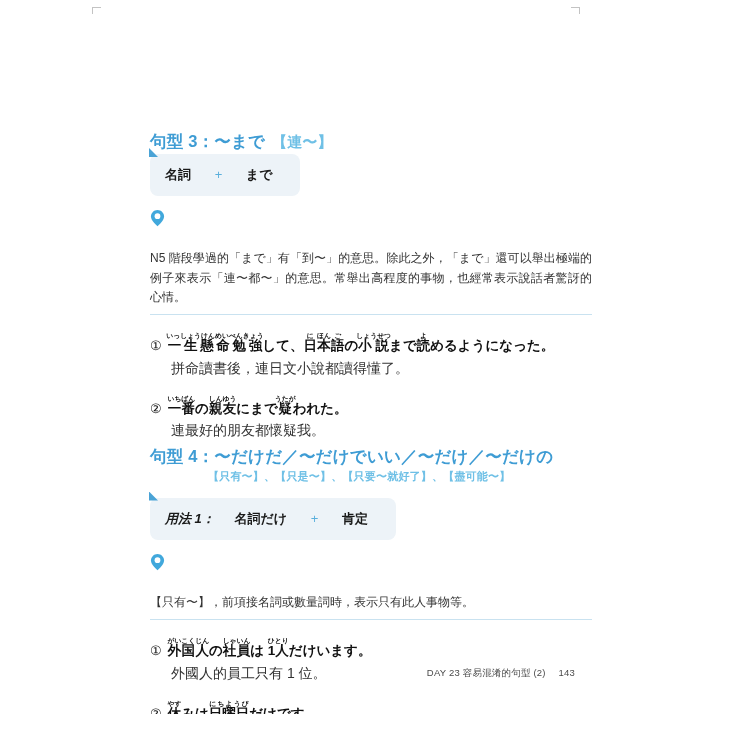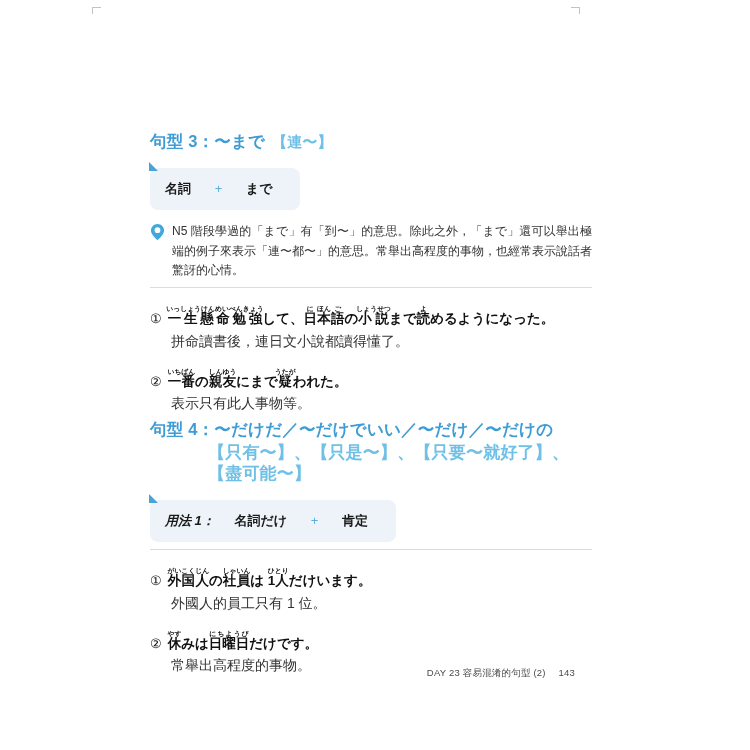--- a/index.html
+++ b/index.html
@@ -16,38 +16,38 @@
   .crop.tl { left:92px;  top:7px;    border-left:1px solid #c3c3c3;  border-top:1px solid #c3c3c3; }
   .crop.tr { left:571px; top:7px;    border-right:1px solid #c3c3c3; border-top:1px solid #c3c3c3; }
   .crop.bl { left:92px;  top:736px;  border-left:1px solid #c3c3c3;  border-bottom:1px solid #c3c3c3; }
   .crop.br { left:571px; top:736px;  border-right:1px solid #c3c3c3; border-bottom:1px solid #c3c3c3; }
 
   .content { position:absolute; left:150px; top:131px; width:442px; }
 
   .heading { margin:0; font-size:16.5px; font-weight:bold; color:#3E9CD4; line-height:1.28; letter-spacing:0.2px; }
   .h-sub   { color:#6FC0E6; }
   .h-sub.inline { font-size:15px; margin-left:2px; }
-  .h-sub.block  { display:block; padding-left:58px; font-size:17px; margin-top:1px; }
+  .h-sub.block  { display:block; padding-left:58px; font-size:11px; margin-top:1px; }
 
   .pattern-box {
     position:relative; display:inline-block;
     background:#EDF3F8; border-radius:8px;
-    padding:12px 28px 12px 15px; margin-top:16px;
+    padding:12px 28px 12px 15px; margin-top:2px;
     font-size:13px; font-weight:bold; color:#1a1a1a;
   }
   .box-corner {
     position:absolute; left:-1px; top:-6px; width:9px; height:9px;
     background:#4AA3D6;
     clip-path: polygon(0 0, 100% 100%, 0 100%);
   }
   .box-label { margin-right:16px;font-style:italic; }
   .box-label:empty { display:none; }
   .box-plus  { color:#5AAFDC; font-weight:400; margin:0 20px; }
 
-  .note { display:flex; margin-top:12px; gap:7px; align-items:flex-start; }
+  .note { display:flex; margin-top:12px; gap:22px; align-items:flex-start;flex-direction:column; }
   .pin  { flex:0 0 auto; margin-top:1px; }
   .pin svg { width:15px; height:18px; display:block; }
   .note-text { margin:0; font-size:12px; color:#333; line-height:1.62; text-align:justify; }
 
   .divider { border-top:1px solid #C9E2F0; margin-top:7px; }
 
   .example { margin-top:15px; }
   .example-line { font-size:13.5px; font-weight:bold; color:#111; line-height:1; padding-top:9px; white-space:nowrap; }
   .ex-num { font-weight:400; font-size:13px; margin-right:6px; }
   .jp ruby { ruby-position: over; }
@@ -102,38 +102,47 @@
         <div class="example-line">
           <span class="ex-num">①</span><span class="jp"><ruby>一生懸命勉強<rt>いっしょうけんめいべんきょう</rt></ruby>して、<ruby>日<rt>に</rt></ruby><ruby>本<rt>ほん</rt></ruby><ruby>語<rt>ご</rt></ruby>の<ruby>小説<rt>しょうせつ</rt></ruby>まで<ruby>読<rt>よ</rt></ruby>めるようになった。</span>
         </div>
         <p class="translation">拼命讀書後，連日文小說都讀得懂了。</p>
       </div>
 
       <div class="example">
         <div class="example-line">
           <span class="ex-num">②</span><span class="jp"><ruby>一番<rt>いちばん</rt></ruby>の<ruby>親友<rt>しんゆう</rt></ruby>にまで<ruby>疑<rt>うたが</rt></ruby>われた。</span>
         </div>
-        <p class="translation">表示只有此人事物等。</p>
+        <p class="translation">連最好的朋友都懷疑我。</p>
       </div>
     </section>
 
     <section class="section-2">
       <h2 class="heading">
         <span class="h-main">句型 4：〜だけだ／〜だけでいい／〜だけ／〜だけの</span>
         <span class="h-sub block">【只有〜】、【只是〜】、【只要〜就好了】、【盡可能〜】</span>
       </h2>
 
       <div class="pattern-box">
         <span class="box-corner"></span>
         <span class="box-label">用法 1：</span>
         <span class="box-part">名詞だけ</span>
         <span class="box-plus">+</span>
         <span class="box-part">肯定</span>
       </div>
 
+      <div class="note">
+        <span class="pin">
+          <svg viewBox="0 0 24 28" xmlns="http://www.w3.org/2000/svg">
+            <path d="M12 1C6.2 1 1.5 5.7 1.5 11.5c0 7.2 10.5 15.5 10.5 15.5s10.5-8.3 10.5-15.5C22.5 5.7 17.8 1 12 1z" fill="#41A8DC"></path>
+            <circle cx="12" cy="11" r="4.6" fill="#ffffff"></circle>
+          </svg>
+        </span>
+        <p class="note-text">【只有〜】，前項接名詞或數量詞時，表示只有此人事物等。</p>
+      </div>
 
       <div class="divider"></div>
 
       <div class="example">
         <div class="example-line">
           <span class="ex-num">①</span><span class="jp"><ruby>外国人<rt>がいこくじん</rt></ruby>の<ruby>社員<rt>しゃいん</rt></ruby>は <ruby>1人<rt>ひとり</rt></ruby>だけいます。</span>
         </div>
         <p class="translation">外國人的員工只有 1 位。</p>
       </div>
 

